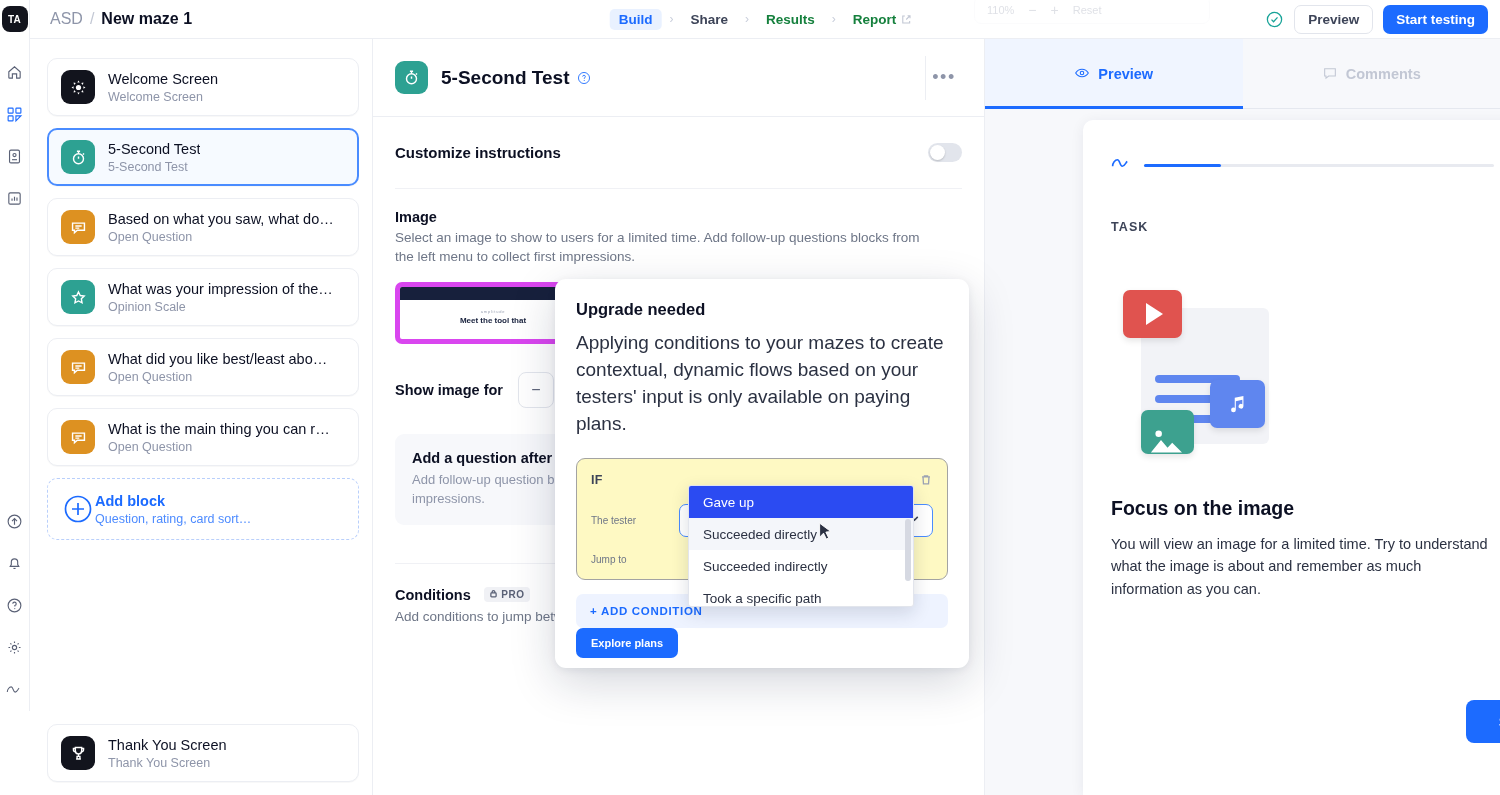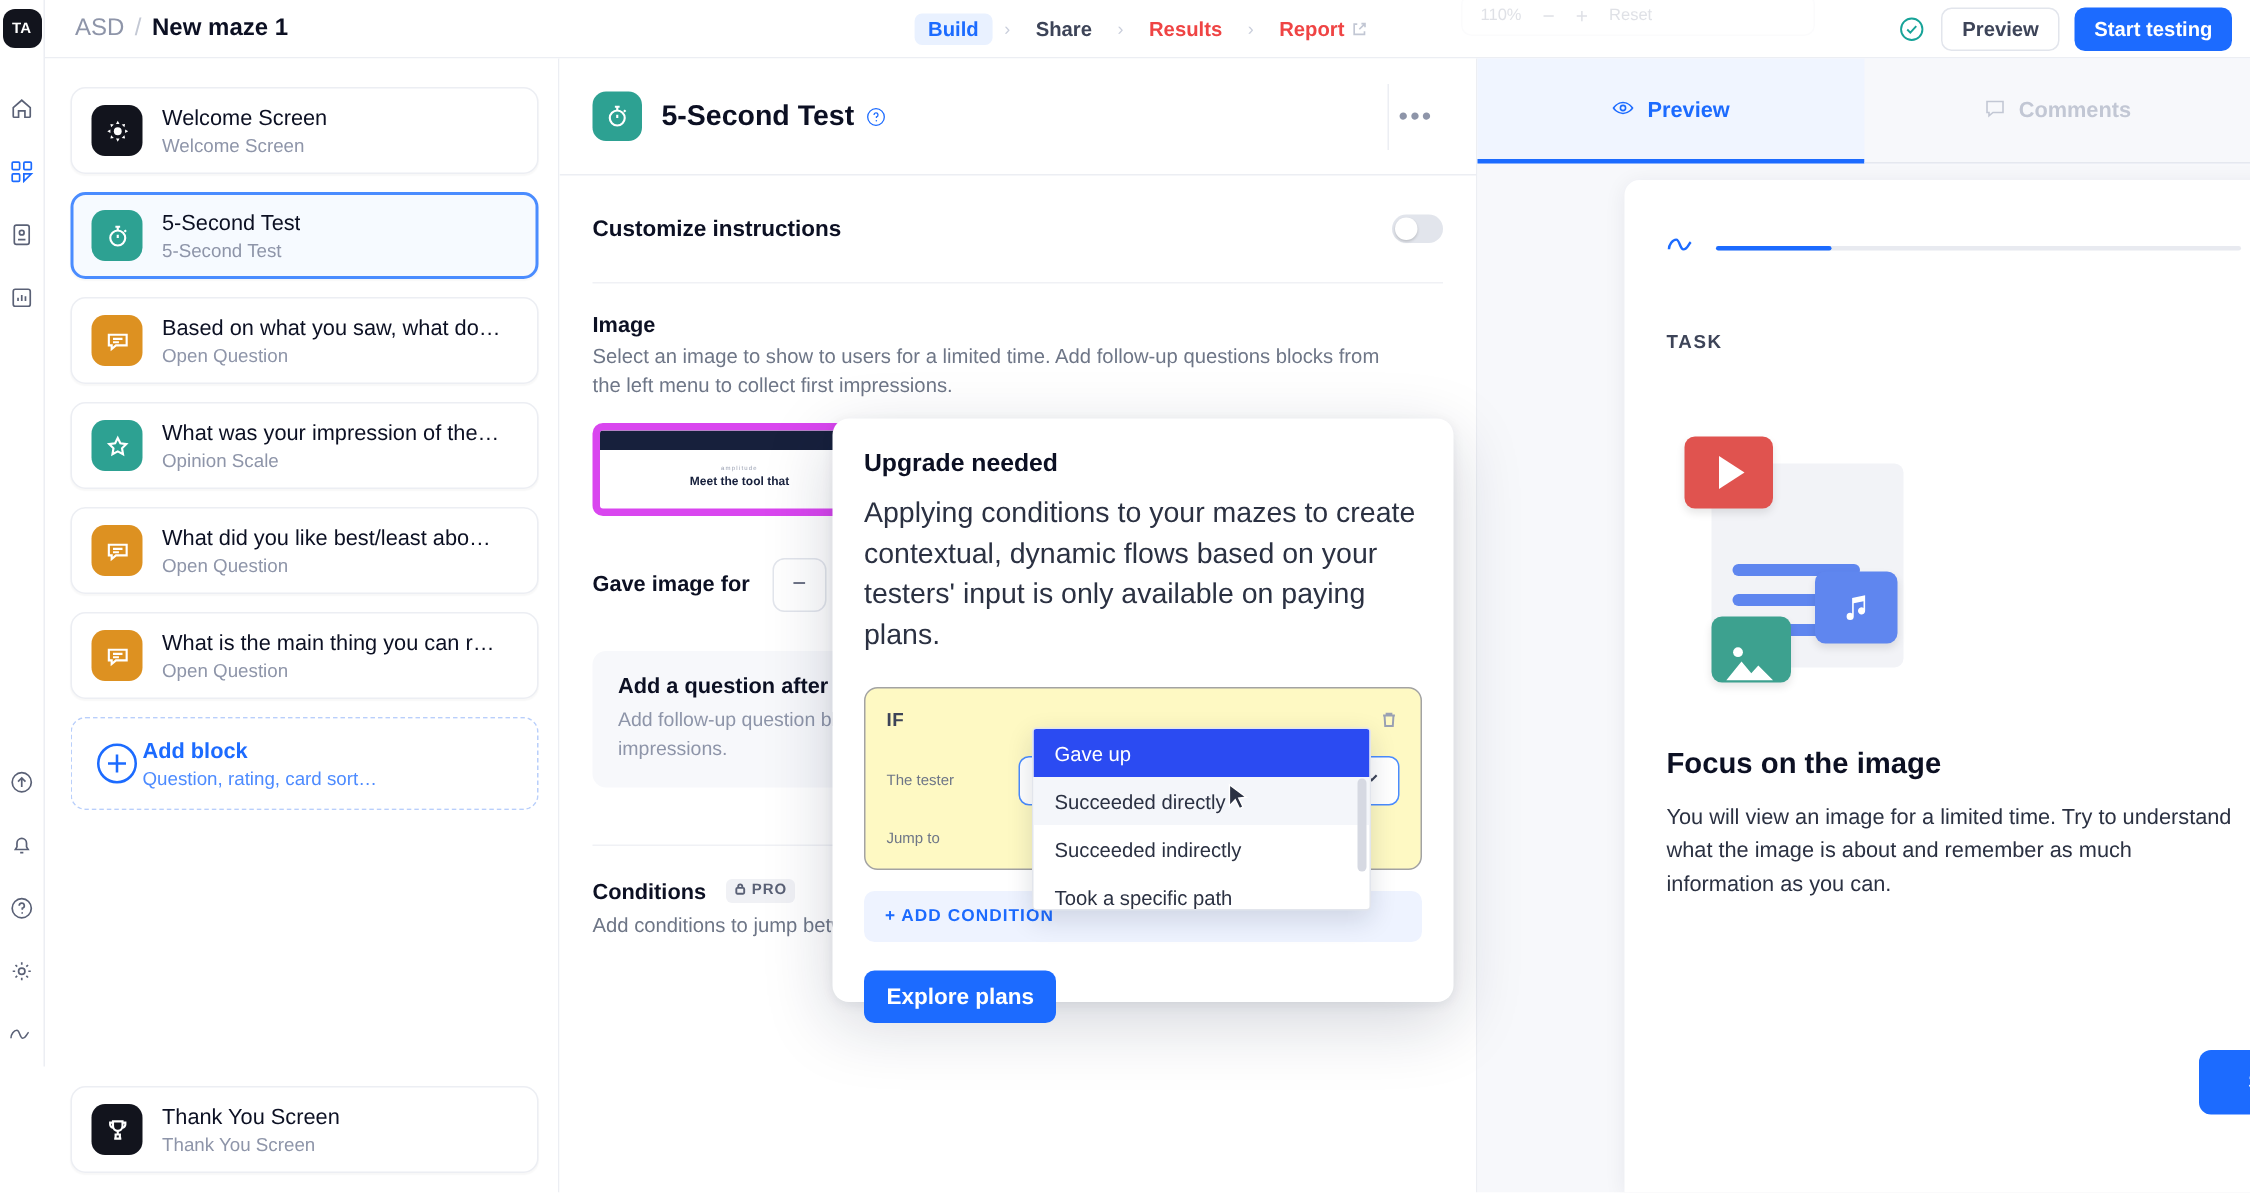--- a/index.html
+++ b/index.html
@@ -36,21 +36,21 @@
     background: #fff; border-bottom: 1px solid #eceef3;
     display: flex; align-items: center; padding: 0 12px 0 20px;
   }
   .crumb-proj { font-size: 16px; color: #8e95a9; }
   .crumb-sep { font-size: 16px; color: #c3c8d4; margin: 0 7px; }
   .crumb-name { font-size: 16px; font-weight: bold; color: #0c1023; }
 
   .steps { position: absolute; left: 50%; transform: translateX(-50%); display: flex; align-items: center; }
   .step { font-size: 13.5px; font-weight: bold; color: #3d4458; padding: 3px 9px; border-radius: 5px; cursor: pointer; }
   .step.cur { color: #1c6bff; background: #e9f1ff; }
-  .step.dim { color: #ef4444; }
+  .step.dim { color: #15803d; }
   .step-arrow { color: #c9cedb; font-size: 12px; margin: 0 8px; }
   .ext-ico { display: inline-block; width: 11px; height: 11px; margin-left: 4px; vertical-align: -1px; }
   .ext-ico svg { width: 11px; height: 11px; stroke: #c2c7d4; fill: none; stroke-width: 1.6; }
 
   .zoomghost {
     position: absolute; right: 290px; top: -4px; width: 236px; height: 28px;
     border: 1px solid #f2f3f7; border-radius: 7px; background: #fff;
     display: flex; align-items: center; gap: 14px; padding: 0 12px;
     opacity: .28; font-size: 11px; color: #8e95a9;
   }
@@ -179,22 +179,22 @@
     display: flex; align-items: center; padding: 0 11px; font-size: 13.5px; color: #0c1023; cursor: pointer;
   }
   .select .chev { margin-left: auto; }
   .select .chev svg { width: 13px; height: 13px; stroke: #3d4458; fill: none; stroke-width: 1.8; }
   .addcond {
     margin-top: 14px; background: #eef3ff; border-radius: 7px; height: 34px;
     display: flex; align-items: center; padding: 0 14px;
     font-size: 11.5px; font-weight: bold; color: #1c6bff; letter-spacing: .7px; cursor: pointer;
   }
   .btn-explore {
-    margin-top: 19px; background: #1c6bff; color: #fff; border: none; border-radius: 7px;
-    font-size: 15px; font-weight: bold; padding: 9px 15px; cursor: pointer;
+    background: #1c6bff; color: #fff; border: none; border-radius: 7px;
+    font-size: 11px; font-weight: bold; padding: 9px 15px; cursor: pointer;
   }
 
   
   .dropdown {
     position: absolute; left: 688px; top: 485px; width: 226px; height: 122px;
     background: #fff; border: 1px solid #e2e5ec; border-radius: 3px;
     box-shadow: 0 6px 18px rgba(15,25,60,.14); overflow: hidden; z-index: 60;
   }
   .dd-opt { height: 32px; display: flex; align-items: center; padding: 0 14px; font-size: 13.5px; color: #2b3142; cursor: pointer; }
   .dd-opt.sel { background: #2b4bf2; color: #fff; }
@@ -495,21 +495,21 @@
         <div class="img-card">
           <div class="img-bar"></div>
           <div class="img-inner">
             <div class="img-kicker">amplitude</div>
             <div class="img-head">Meet the tool that</div>
           </div>
         </div>
       </div>
 
       <div class="showfor">
-        <span class="showfor-label">Gave image for</span>
+        <span class="showfor-label">Show image for</span>
         <div class="stepper">
           <div class="sbtn">−</div>
         </div>
       </div>
 
       <div class="hintcard">
         <div class="hint-t">Add a question after</div>
         <div class="hint-d">Add follow-up question blocks to collect first impressions.</div>
       </div>
 

